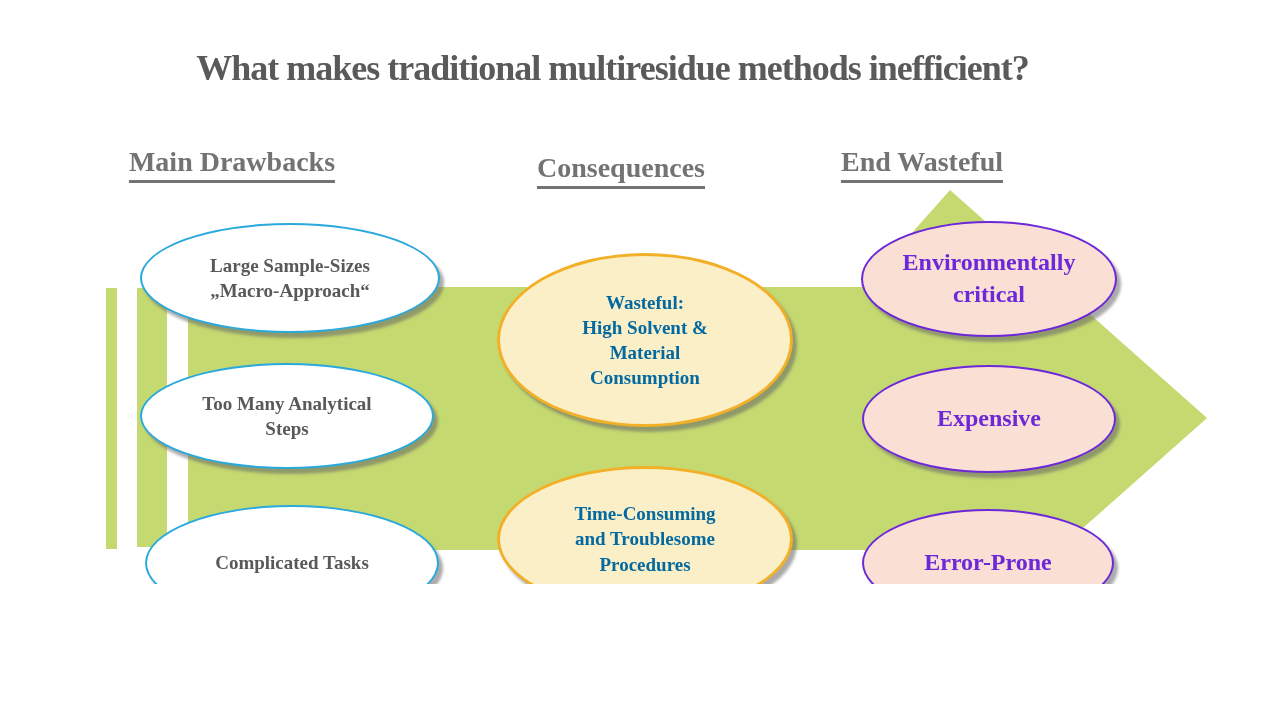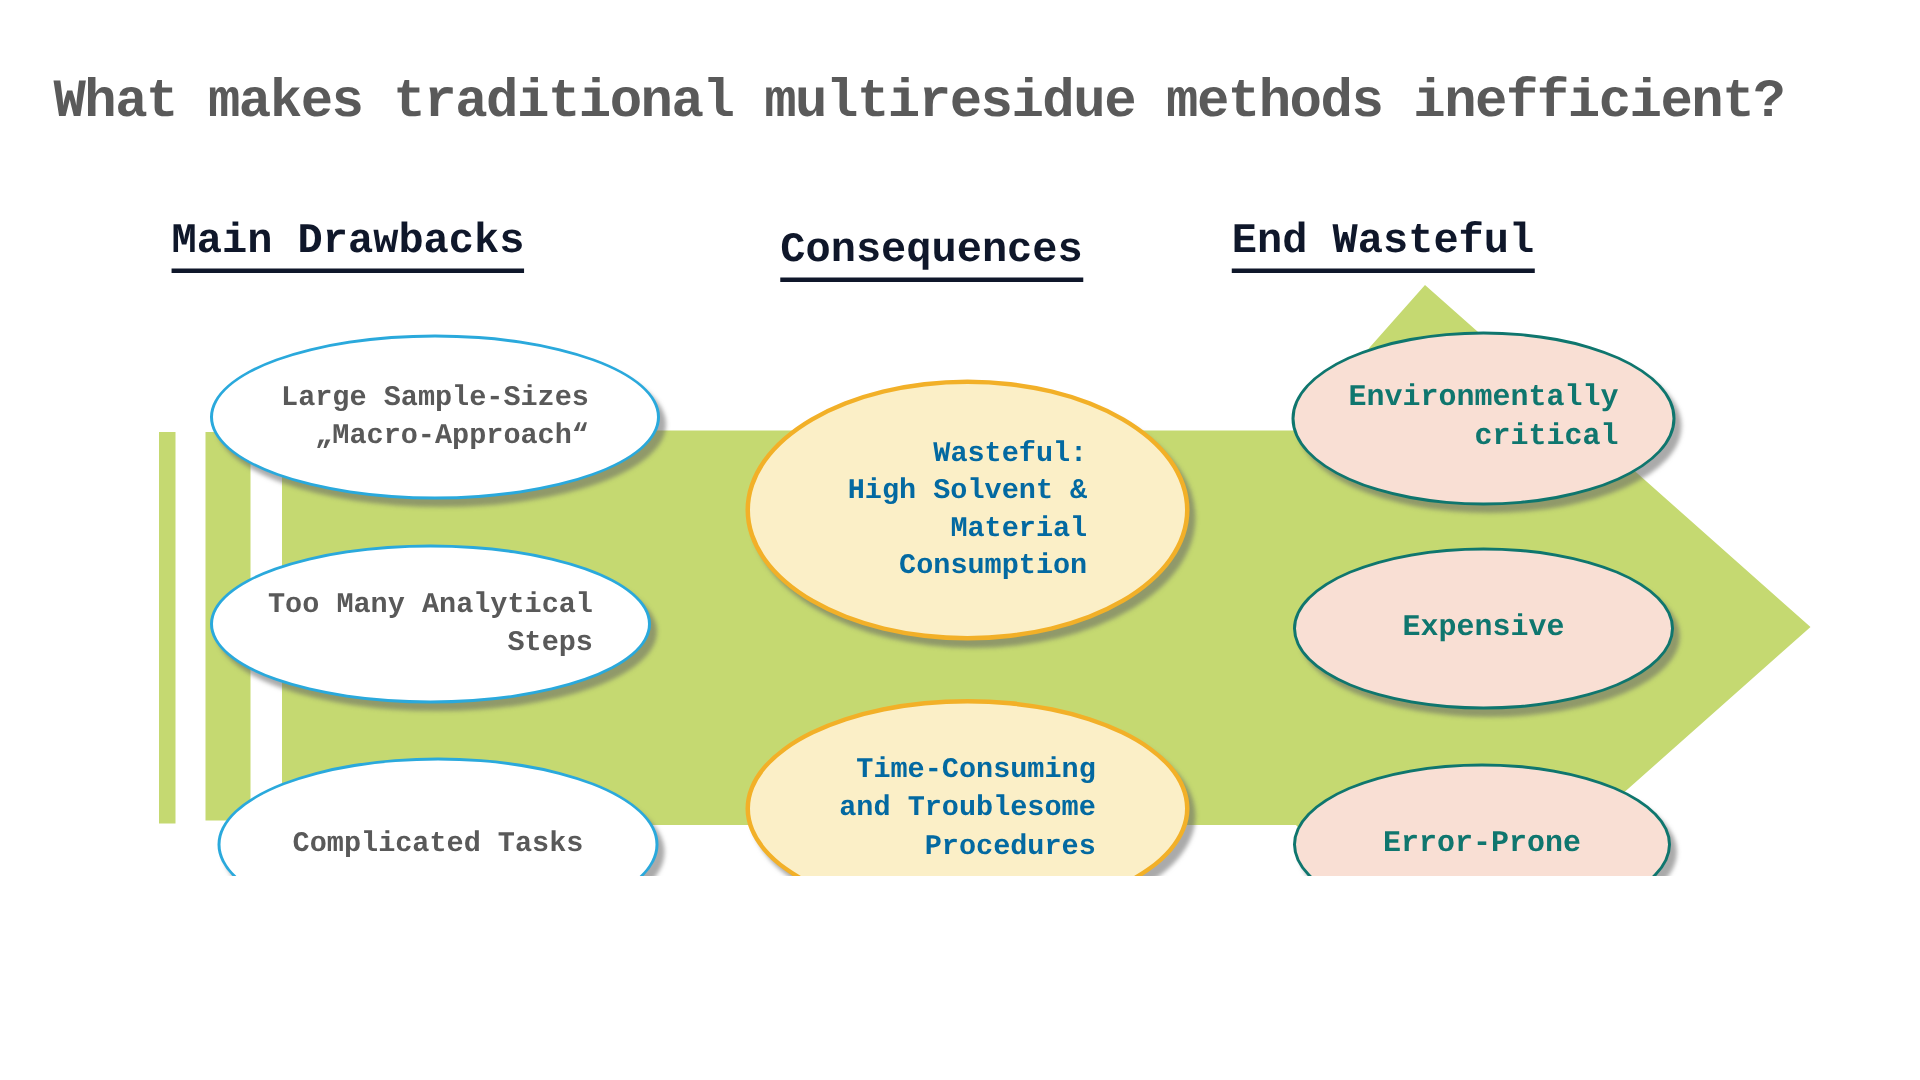--- a/index.html
+++ b/index.html
@@ -1,44 +1,44 @@
 <!DOCTYPE html>
 <html><head>
 <meta charset="utf-8">
 <style>
   html,body{margin:0;padding:0;background:#ffffff;}
   .canvas{
     position:relative;width:1280px;height:584px;overflow:hidden;
     background:#ffffff;
-    font-family:Liberation Mono, monospace;
+    font-family:Liberation Serif, serif;
   }
   .arrow-layer{position:absolute;left:0;top:0;width:1280px;height:720px;}
   .slide-title{
     position:absolute;left:0;top:47px;width:1225px;
     text-align:center;font-size:36px;font-weight:bold;letter-spacing:-1px;
     color:#5A5A5A;
   }
   .col-header{
     position:absolute;transform:translateX(-50%);
-    font-size:28px;font-weight:bold;color:#0f172a;white-space:nowrap;
+    font-size:28px;font-weight:bold;color:#737373;white-space:nowrap;
   }
   .col-header .hd{
     display:inline-block;border-bottom:3px solid currentColor;padding-bottom:2px;
   }
   .ell{
     position:absolute;border-radius:50%;
     display:flex;align-items:center;justify-content:center;
-    text-align:right;
+    text-align:center;
     box-shadow:4px 5px 3px rgba(100,100,100,0.55);
     font-weight:bold;
   }
   .ell .txt{white-space:pre-line;line-height:1.32;}
   .ell-white{background:#ffffff;border:2px solid #2AA9DC;color:#595959;font-size:19px;}
   .ell-yellow{background:#FBEFC7;border:3px solid #F2B028;color:#0369a1;font-size:19px;}
-  .ell-pink{background:#F9DFD4;border:2px solid #0f766e;color:#0f766e;font-size:20px;}
+  .ell-pink{background:#F9DFD4;border:2px solid #6d28d9;color:#6d28d9;font-size:24px;}
 </style>
 </head>
 <body>
 
 <div class="canvas">
 
   <svg class="arrow-layer" viewBox="0 0 1280 720" xmlns="http://www.w3.org/2000/svg">
     <rect x="106" y="288" width="11" height="261" fill="#C5D971"></rect>
     <rect x="137" y="288" width="30" height="259" fill="#C5D971"></rect>
     <path d="M188,287 L864,287 L950,190 L1207,418 L950,646 L864,550 L188,550 Z" fill="#C5D971"></path>

